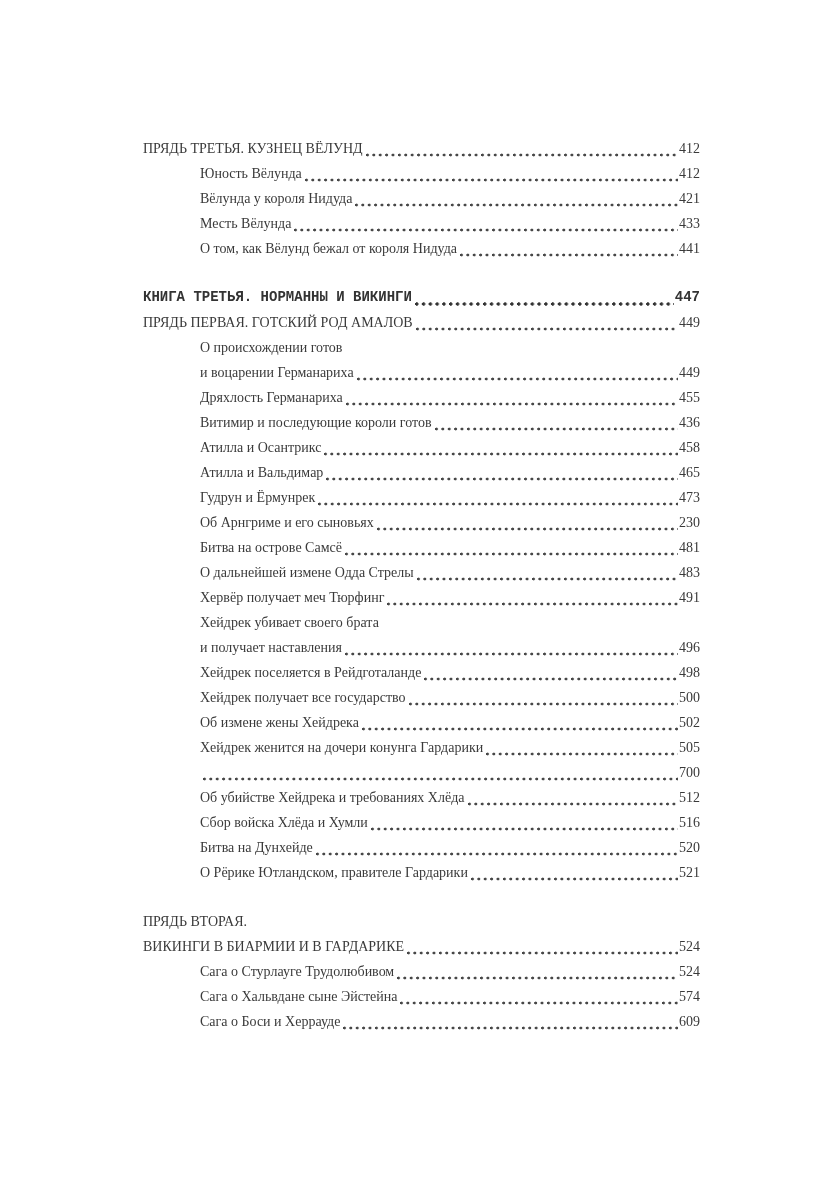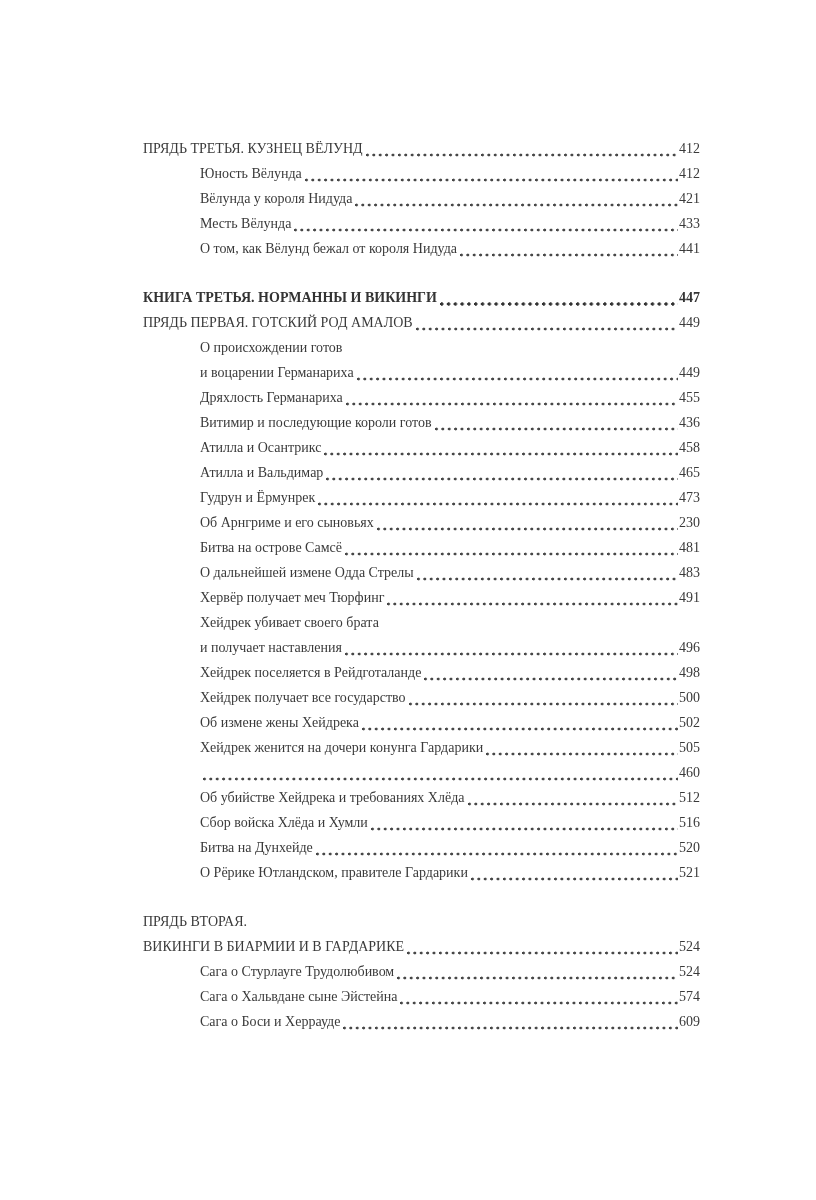--- a/index.html
+++ b/index.html
@@ -30,20 +30,21 @@
   .entry {
     font-size: 14px;
     line-height: 25px;
   }
   .entry.sub {
     padding-left: 57px;
   }
   .entry.book {
     font-weight: bold;
     color: #333333;
+    font-family: Liberation Mono, monospace;
   }
   .entry .line {
     white-space: nowrap;
   }
   .row {
     display: flex;
     align-items: baseline;
   }
   .row .text {
     white-space: nowrap;
@@ -227,21 +228,21 @@
         <div class="entry sub">
           <div class="row">
             <span class="text">Хейдрек женится на дочери конунга Гардарики</span>
             <span class="dots"></span>
             <span class="pagenum">505</span>
           </div>
         </div>
         <div class="entry sub">
           <div class="row">
             <span class="dots"></span>
-            <span class="pagenum">460</span>
+            <span class="pagenum">700</span>
           </div>
         </div>
         <div class="entry sub">
           <div class="row">
             <span class="text">Об убийстве Хейдрека и требованиях Хлёда</span>
             <span class="dots"></span>
             <span class="pagenum">512</span>
           </div>
         </div>
         <div class="entry sub">

